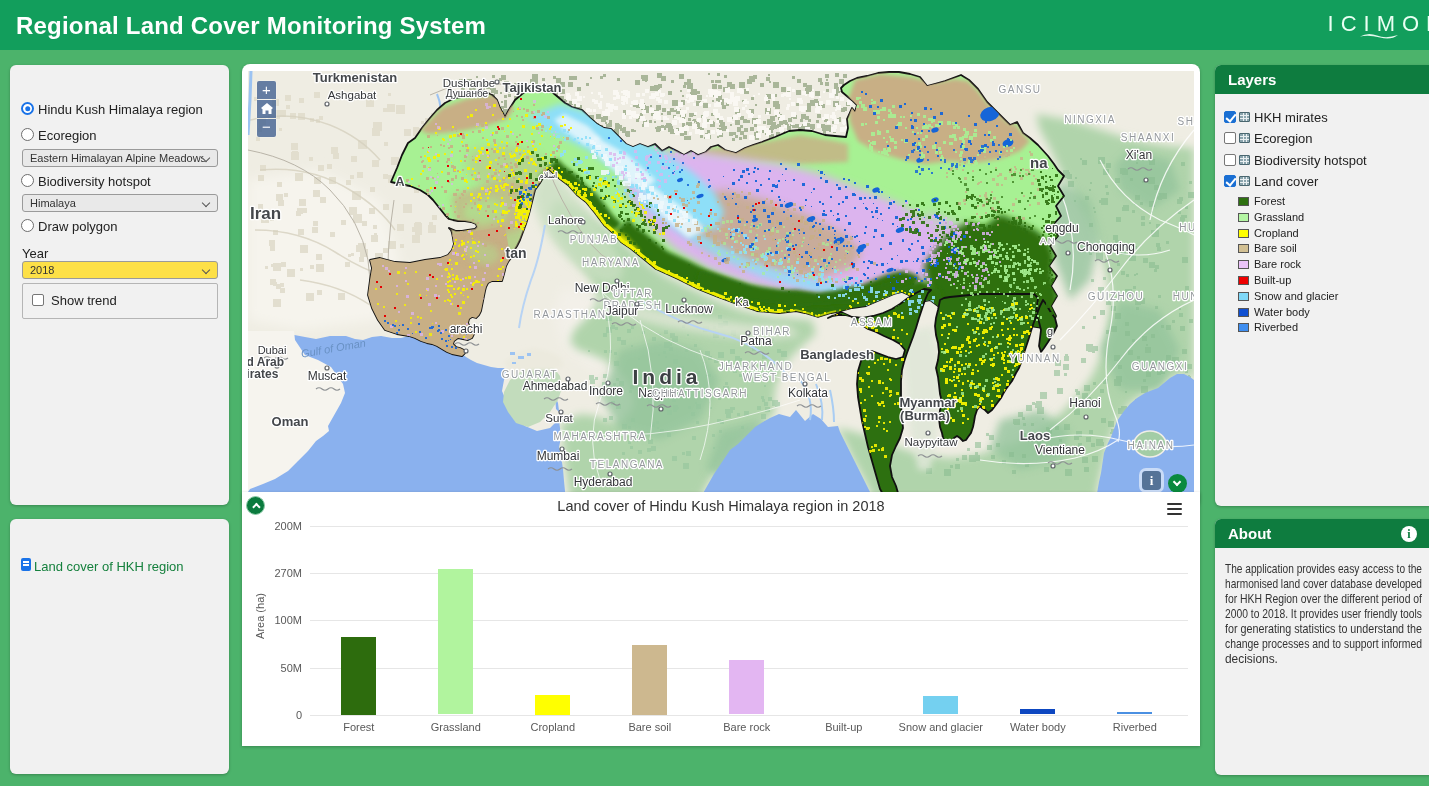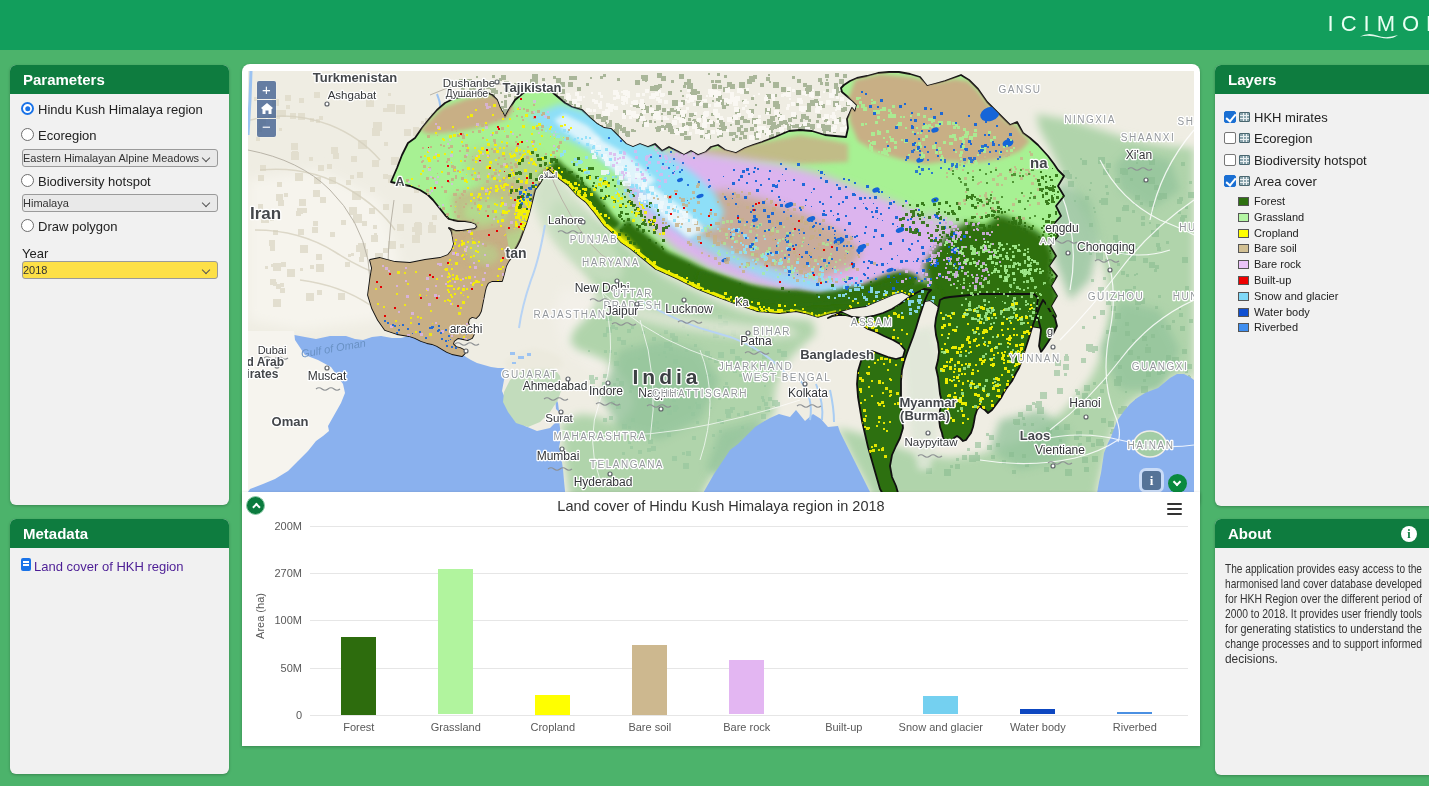--- a/index.html
+++ b/index.html
@@ -7,62 +7,66 @@
 .hdr h1{position:absolute;left:16px;top:12px;font-size:24px;font-weight:bold;color:#fff;letter-spacing:.2px}
 .logo{position:absolute;color:#eafff3;font-size:22px;letter-spacing:7px;font-weight:normal}
 .panel{position:absolute;background:#f1f1f1;border-radius:6px;box-shadow:0 1px 3px rgba(0,0,0,.25);overflow:hidden}
 .phead{height:29px;background:#0e7c3f;color:#fff;font-size:15px;font-weight:bold;line-height:29px;padding-left:13px;position:relative}
 .mappanel{position:absolute;left:242px;top:64px;width:958px;height:444px;background:#fff;border-radius:8px;box-shadow:0 1px 3px rgba(0,0,0,.25)}
 .mapwrap{position:absolute;left:6px;top:7px;width:946px;height:427px;overflow:hidden;background:#3b82f6}
 .chartpanel{position:absolute;left:242px;top:492px;width:958px;height:254px;background:#fff;border-radius:0;box-shadow:0 1px 3px rgba(0,0,0,.25)}
 .radio{position:absolute;width:13px;height:13px;border:1.5px solid #6d6d6d;border-radius:50%;background:#fff}
 .radio.sel{border:2px solid #1a73e8}
 .radio.sel:after{content:"";position:absolute;left:50%;top:50%;width:5.5px;height:5.5px;border-radius:50%;background:#1a73e8;transform:translate(-50%,-50%)}
-.dd{position:absolute;left:12px;width:196px;height:18px;border:1px solid #9a9a9a;border-radius:3px;background:#e9e9e9;font-size:11px;color:#333;line-height:16px;white-space:nowrap;overflow:hidden}
+.dd{position:absolute;left:12px;width:196px;height:18px;border:1px solid #9a9a9a;border-radius:3px;background:#e9e9e9;font-size:11px;color:#333;line-height:16px;padding-left:7px;white-space:nowrap;overflow:hidden}
 .dd.white{background:#fde047}
 .dd .chev{position:absolute;right:8px;top:5px;width:6px;height:6px;border:solid #555;border-width:0 1.5px 1.5px 0;transform:rotate(45deg);background:inherit!important}
 .cb{position:absolute;width:12px;height:12px;border:1.5px solid #767676;border-radius:2px;background:#fff}
 .cb.on{background:#1a6fd3;border-color:#1a6fd3}
 .cb.on:after{content:"";position:absolute;left:3px;top:0px;width:4px;height:8px;border:solid #fff;border-width:0 2px 2px 0;transform:rotate(40deg)}
 .gicon{position:absolute;width:11px;height:10px;border:1px solid #49666f;background:#8aa4ad;border-radius:1px}
 .gicon:before{content:"";position:absolute;left:0;right:0;top:2px;height:1px;background:#e9eff1;box-shadow:0 3px 0 #e9eff1}
 .gicon:after{content:"";position:absolute;left:3px;top:0;bottom:0;width:1px;background:#e9eff1;box-shadow:3px 0 0 #e9eff1}
 .ltxt{position:absolute;font-size:13px;color:#222}
 .leg{position:absolute;width:11px;height:9px;border:1px solid #555}
 .legtxt{position:absolute;font-size:11px;color:#222}
 .zbtn{position:absolute;left:9px;width:19px;height:19px;background:rgba(62,94,143,.78);color:#fff;text-align:center;border-radius:2px;box-shadow:0 0 0 0.5px rgba(255,255,255,.45)}
 .mbtn{position:absolute;border-radius:4px}
 .gridline{position:absolute;height:1px;background:#e6e6e6}
 .bar{position:absolute}
 .xlab{position:absolute;font-size:11px;color:#595959;text-align:center;width:90px}
 .ylab{position:absolute;font-size:11px;color:#595959;text-align:right;width:40px}
 .burger{position:absolute;width:15px;height:2.5px;background:#333;border-radius:1px}
-a.meta{color:#4c1d95;font-size:13px;text-decoration:none}
+a.meta{color:#15803d;font-size:13px;text-decoration:none}
 </style></head><body>
 <div class="hdr">
+  <h1>Regional Land Cover Monitoring System</h1>
   <div class="logo" style="right:-20px;top:11px">ICIMOD</div>
   <svg style="position:absolute;right:30px;top:32px" width="40" height="9" viewBox="0 0 40 9">
       <path d="M1 4.5 Q9 0 18 3.5 T39 3 Q32 8.5 21 5.5 T1 4.5Z" fill="#e2f8ec"></path>
     </svg>
 </div>
 
 <div class="panel" style="left:10px;top:65px;width:219px;height:440px">
-  <div class="phead">Parameters</div>
   <div class="radio sel" style="left:11px;top:37px"></div>
     <div class="ltxt" style="left:28px;top:37px">Hindu Kush Himalaya region</div>
   <div class="radio" style="left:11px;top:63px"></div>
     <div class="ltxt" style="left:28px;top:63px">Ecoregion</div>
   <div class="dd" style="top:84px">Eastern Himalayan Alpine Meadows<span class="chev"></span></div>
   <div class="radio" style="left:11px;top:109px"></div>
     <div class="ltxt" style="left:28px;top:109px">Biodiversity hotspot</div>
   <div class="dd" style="top:129px">Himalaya<span class="chev"></span></div>
   <div class="radio" style="left:11px;top:154px"></div>
     <div class="ltxt" style="left:28px;top:154px">Draw polygon</div>
   <div class="ltxt" style="left:12px;top:181px">Year</div>
   <div class="dd white" style="top:196px">2018<span class="chev"></span></div>
+  <div style="position:absolute;left:12px;top:218px;width:196px;height:36px;border:1px solid #b5b5b5;border-radius:2px">
+    <div class="cb" style="left:9px;top:10px"></div>
+    <div class="ltxt" style="left:28px;top:9px">Show trend</div>
+  </div>
 </div>
 
 <div class="mappanel">
     <div class="mapwrap"><svg id="map" viewBox="248 71 946 427" width="946" height="427">
         <defs>
           <filter id="b2" x="-20%" y="-20%" width="140%" height="140%">
             <feGaussianBlur stdDeviation="2"></feGaussianBlur>
           </filter>
           <filter id="b3" x="-20%" y="-20%" width="140%" height="140%">
             <feGaussianBlur stdDeviation="3"></feGaussianBlur>
@@ -380,21 +384,21 @@
     <div class="gicon" style="left:24px;top:47px"></div>
     <div class="ltxt" style="left:39px;top:45px">HKH mirates</div>
   <div class="cb" style="left:9px;top:67px"></div>
     <div class="gicon" style="left:24px;top:68px"></div>
     <div class="ltxt" style="left:39px;top:66px">Ecoregion</div>
   <div class="cb" style="left:9px;top:89px"></div>
     <div class="gicon" style="left:24px;top:90px"></div>
     <div class="ltxt" style="left:39px;top:88px">Biodiversity hotspot</div>
   <div class="cb on" style="left:9px;top:110px"></div>
     <div class="gicon" style="left:24px;top:111px"></div>
-    <div class="ltxt" style="left:39px;top:109px">Area cover</div>
+    <div class="ltxt" style="left:39px;top:109px">Land cover</div>
   <div class="leg" style="left:23px;top:132px;background:#2d7010"></div>
     <div class="legtxt" style="left:39px;top:130px">Forest</div>
     <div class="leg" style="left:23px;top:148px;background:#b4f5a3"></div>
     <div class="legtxt" style="left:39px;top:146px">Grassland</div>
     <div class="leg" style="left:23px;top:164px;background:#ffff00"></div>
     <div class="legtxt" style="left:39px;top:162px">Cropland</div>
     <div class="leg" style="left:23px;top:179px;background:#d2c093"></div>
     <div class="legtxt" style="left:39px;top:177px">Bare soil</div>
     <div class="leg" style="left:23px;top:195px;background:#ebc3f9"></div>
     <div class="legtxt" style="left:39px;top:193px">Bare rock</div>
@@ -402,21 +406,20 @@
     <div class="legtxt" style="left:39px;top:209px">Built-up</div>
     <div class="leg" style="left:23px;top:227px;background:#7fd8f8"></div>
     <div class="legtxt" style="left:39px;top:225px">Snow and glacier</div>
     <div class="leg" style="left:23px;top:243px;background:#1050d2"></div>
     <div class="legtxt" style="left:39px;top:241px">Water body</div>
     <div class="leg" style="left:23px;top:258px;background:#3e8ef0"></div>
     <div class="legtxt" style="left:39px;top:256px">Riverbed</div>
 </div>
 
 <div class="panel" style="left:10px;top:519px;width:219px;height:255px">
-  <div class="phead">Metadata</div>
   <div style="position:absolute;left:11px;top:39px;width:10px;height:13px;background:#1a73e8;border-radius:2px"></div>
   <div style="position:absolute;left:13px;top:42px;width:6px;height:1.5px;background:#fff;box-shadow:0 3px 0 #fff"></div>
   <div style="position:absolute;left:24px;top:38px"><a class="meta" href="#">Land cover of HKH region</a></div>
 </div>
 
 <div class="chartpanel">
     <div style="position:absolute;left:0;top:6px;width:958px;text-align:center;font-size:14.5px;color:#333">Land cover of Hindu Kush Himalaya region in 2018</div>
     <div style="position:absolute;left:4px;top:4px;width:19px;height:19px;border-radius:50%;background:#0b7b3e;border:1.5px solid #8fccaa">
       <div style="position:absolute;left:5.2px;top:7px;width:6px;height:6px;border:solid #fff;border-width:2.5px 2.5px 0 0;transform:rotate(-45deg) translate(1px,1px)"></div>
     </div>

